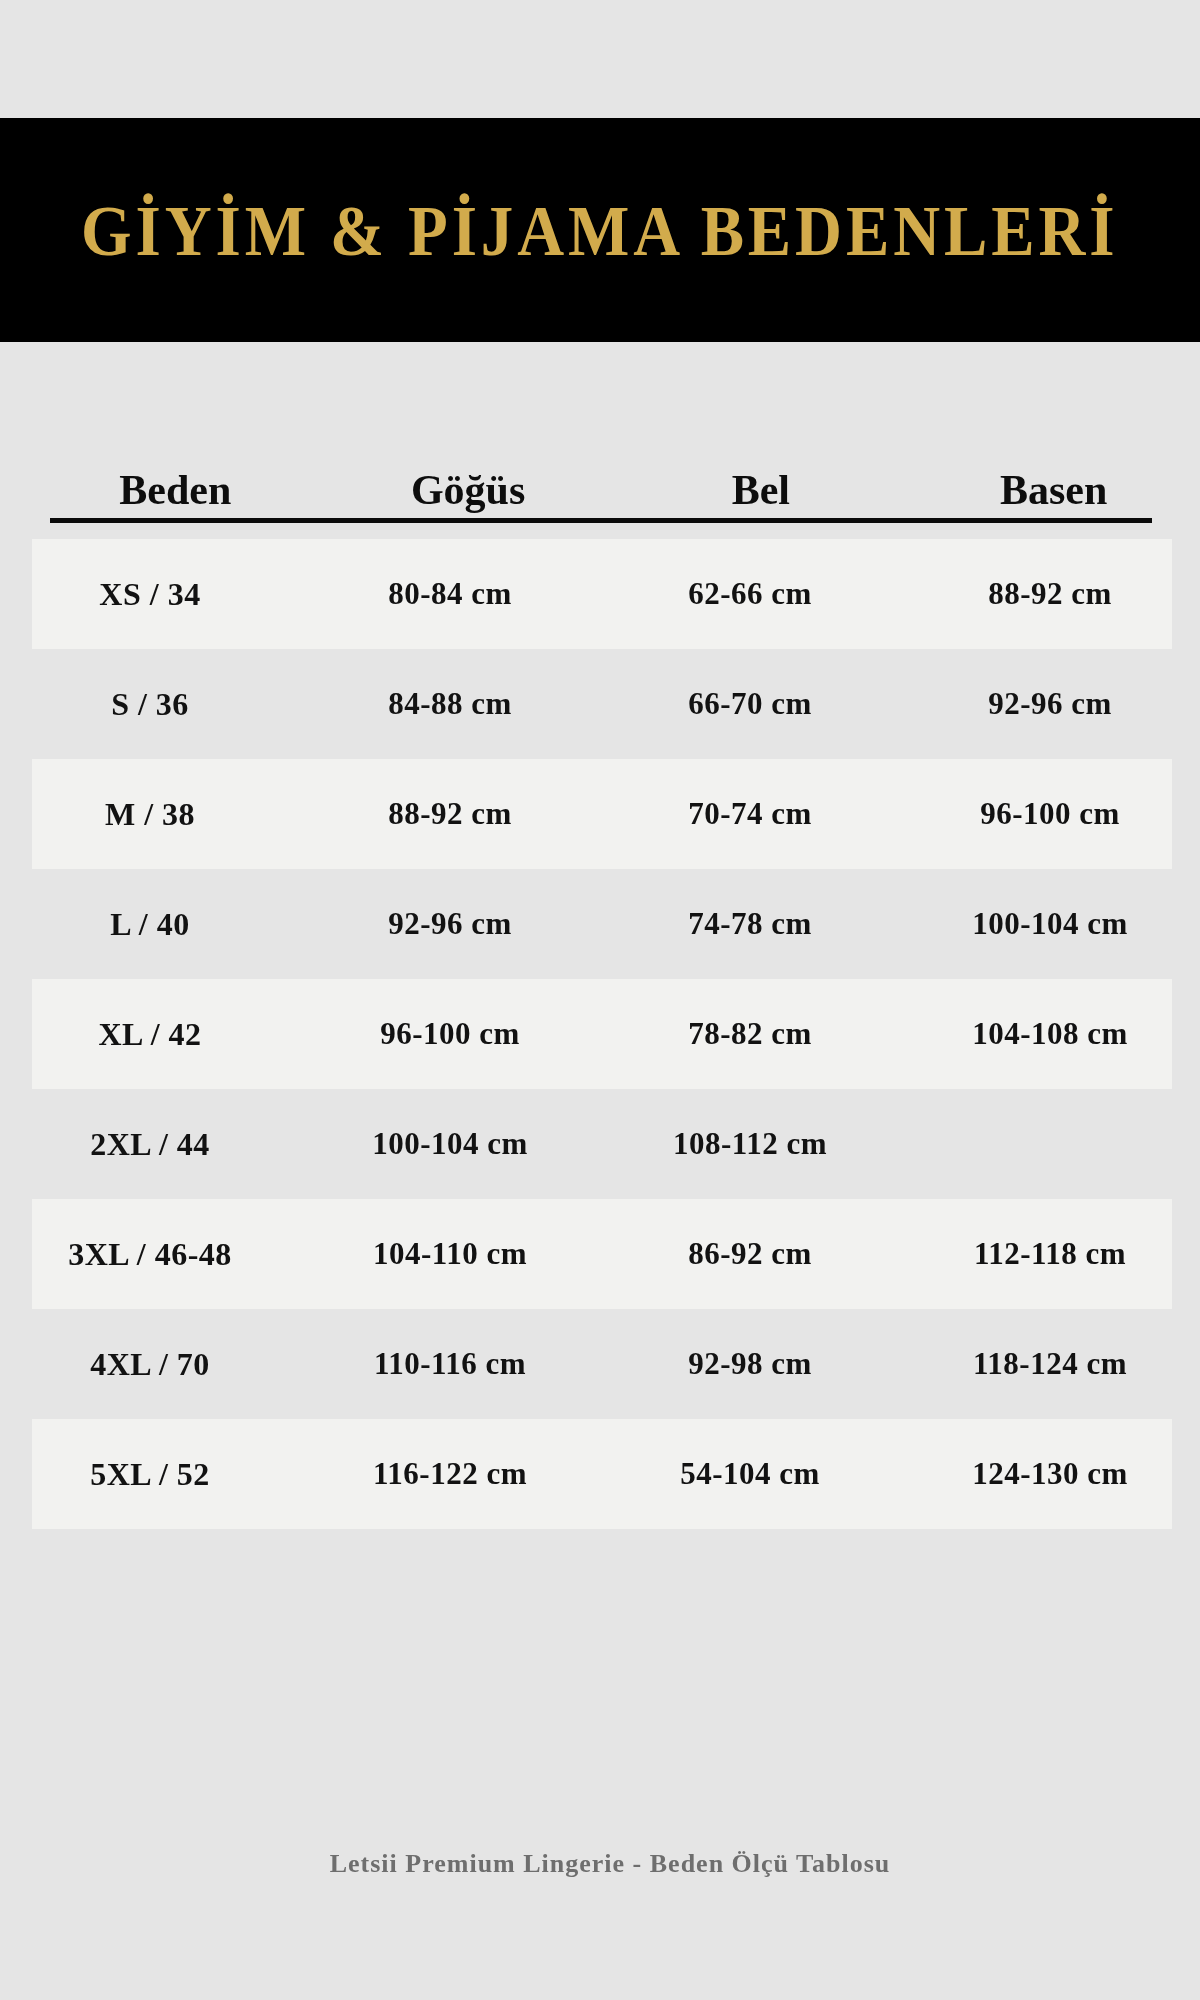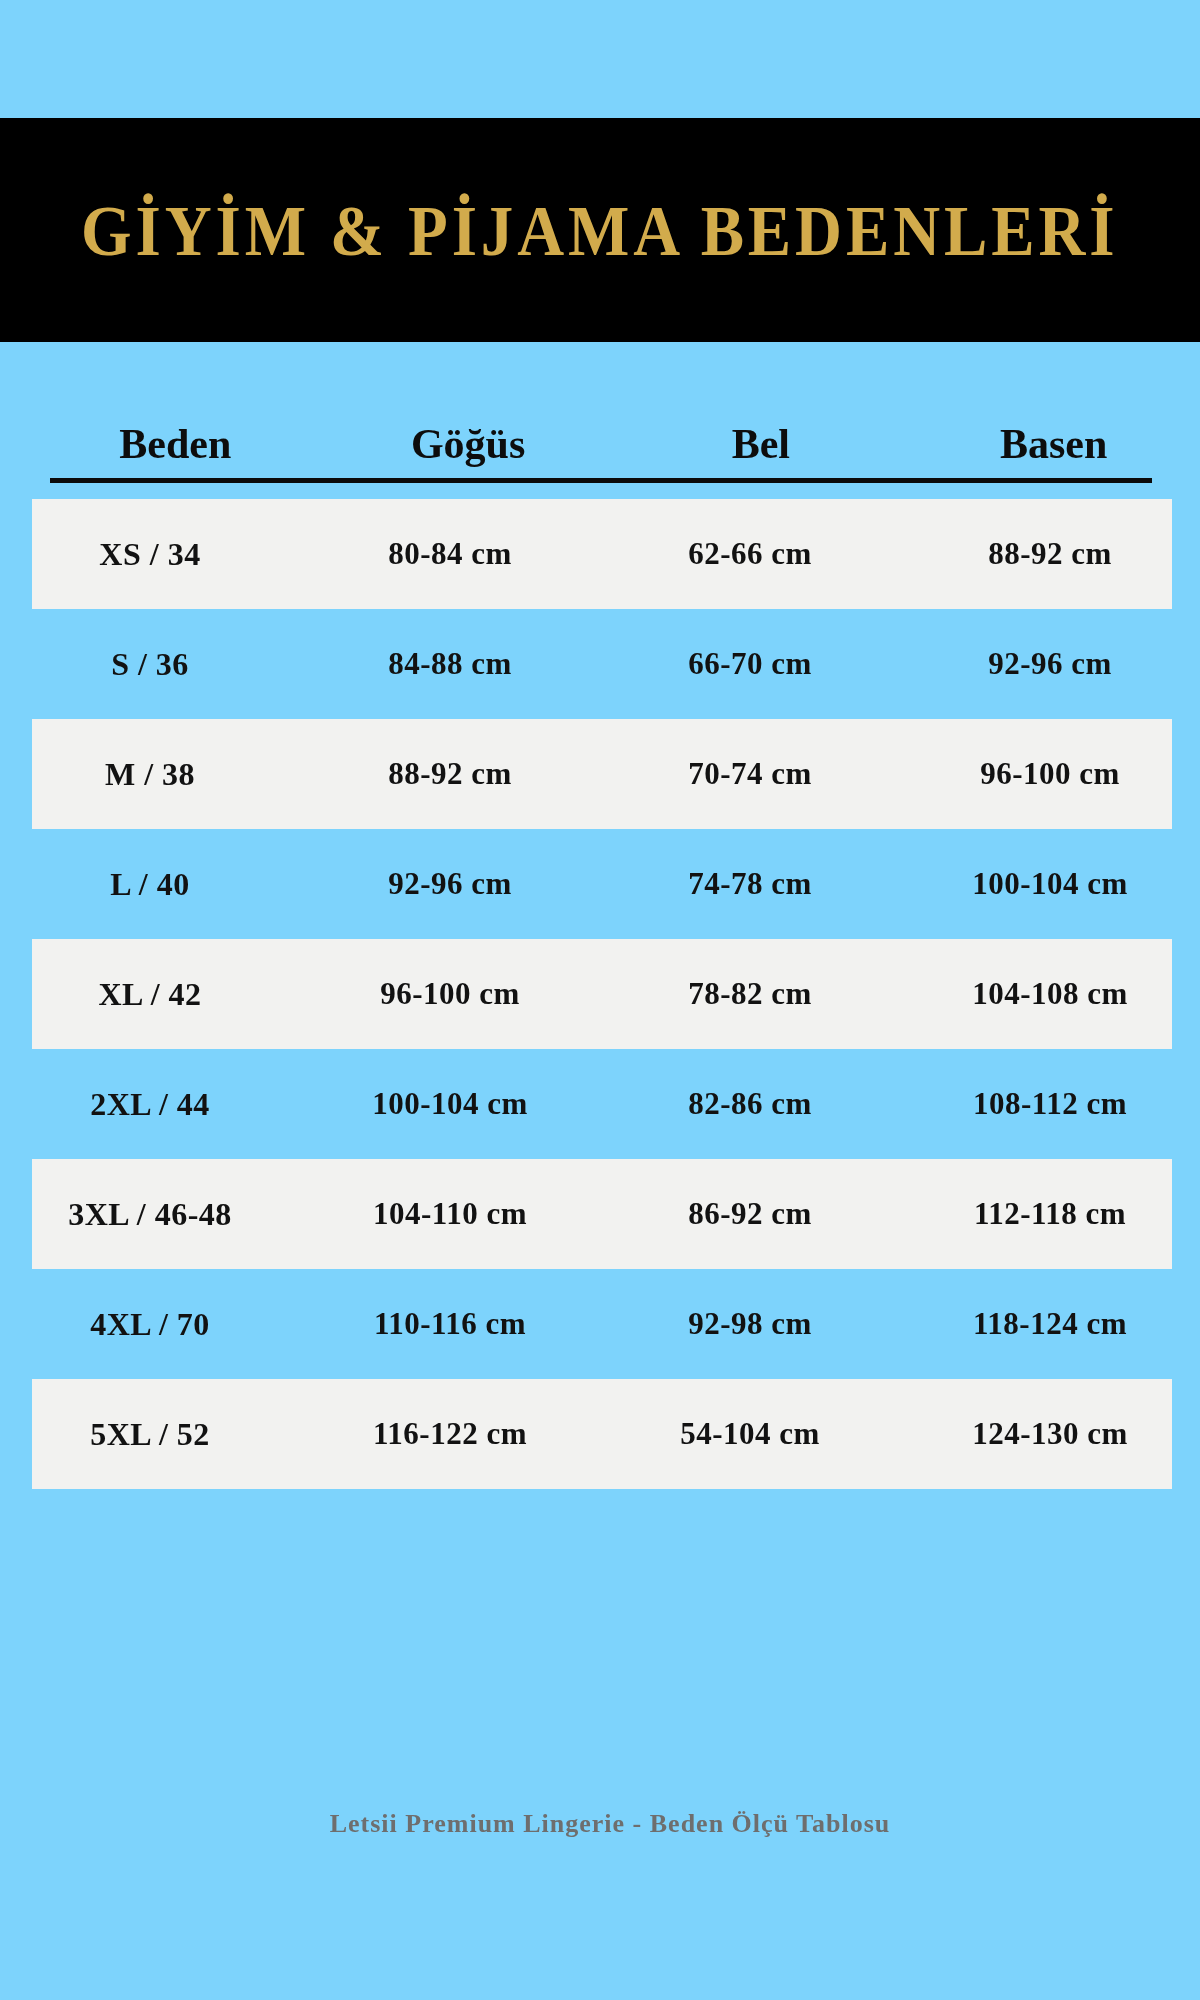--- a/index.html
+++ b/index.html
@@ -7,21 +7,21 @@
     margin: 0;
     padding: 0;
     background: #ffffff;
     font-family: "Liberation Serif", "DejaVu Serif", serif;
   }
   .page {
     position: relative;
     width: 1200px;
     height: 2000px;
     margin: 0 auto;
-    background: #7dd3fc;
+    background: #e5e5e5;
     overflow: hidden;
   }
   .spacer-top { height: 118px; }
   .banner {
     height: 224px;
     background: #000000;
     display: flex;
     align-items: center;
     justify-content: center;
   }
@@ -29,23 +29,23 @@
     color: #D2AB4C;
     font-size: 67px;
     font-weight: bold;
     letter-spacing: 4px;
     white-space: nowrap;
     transform: scale(0.97, 1.08);
   }
   .table-header-row {
     display: grid;
     grid-template-columns: repeat(4, 1fr);
-    height: 136px;
+    height: 176px;
     align-items: end;
-    padding-bottom: 10px;
+    padding-bottom: 4px;
     text-align: center;
     font-size: 42px;
     font-weight: bold;
     color: #0d0d0d;
     margin-left: 29px;
   }
   .header-rule {
     height: 5px;
     background: #0b0b0b;
     margin: 0 48px 0 50px;
@@ -143,21 +143,20 @@
       <div class="table-row striped">
         <div class="cell size">XL / 42</div>
         <div class="cell">96-100 cm</div>
         <div class="cell">78-82 cm</div>
         <div class="cell">104-108 cm</div>
       </div>
 
       <div class="table-row">
         <div class="cell size">2XL / 44</div>
         <div class="cell">100-104 cm</div>
-        <div class="cell">82-86 cm</div>
         <div class="cell">108-112 cm</div>
       </div>
 
       <div class="table-row striped">
         <div class="cell size">3XL / 46-48</div>
         <div class="cell">104-110 cm</div>
         <div class="cell">86-92 cm</div>
         <div class="cell">112-118 cm</div>
       </div>
 

